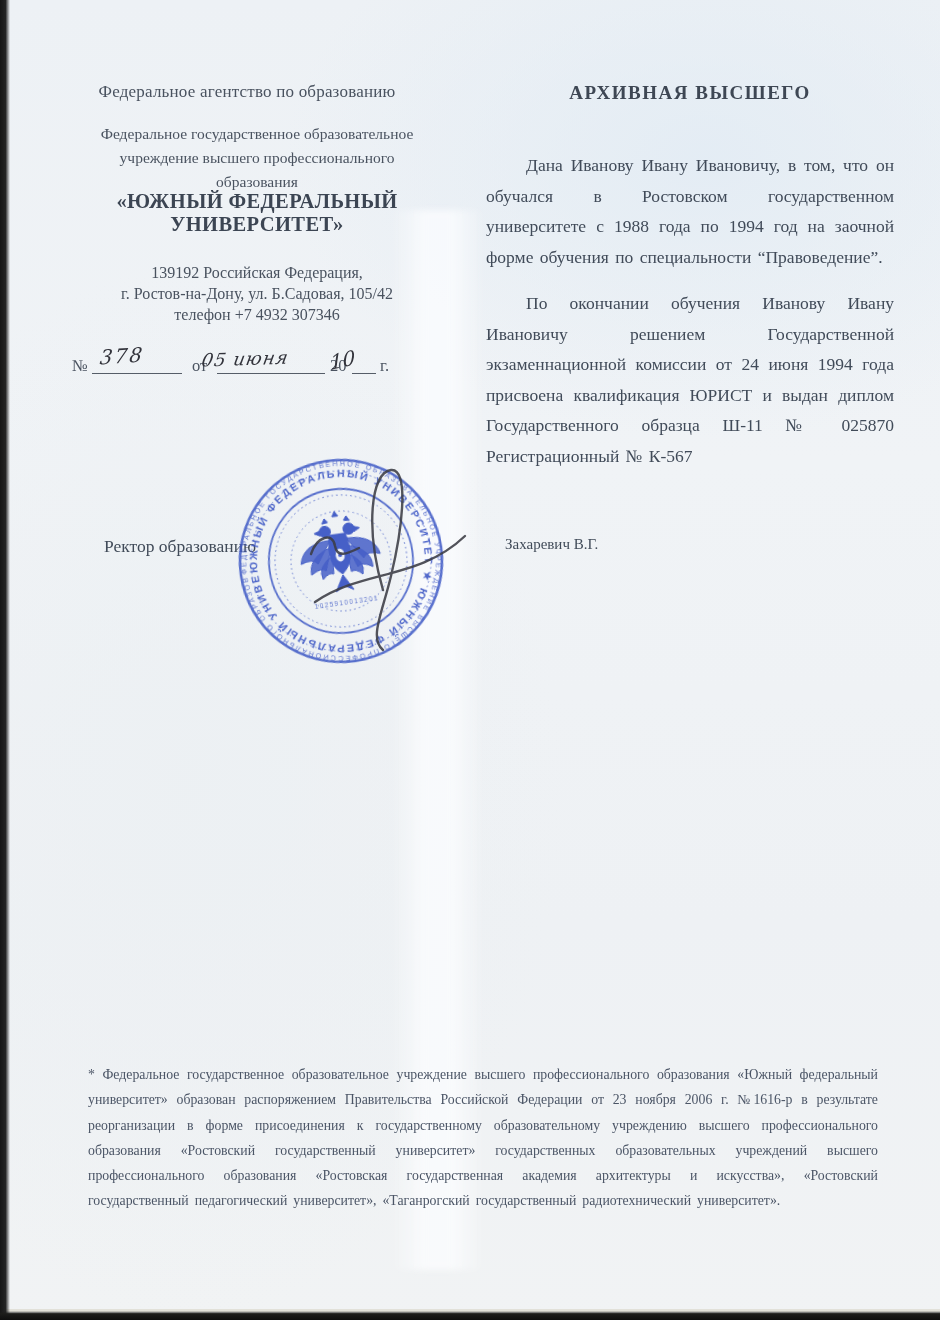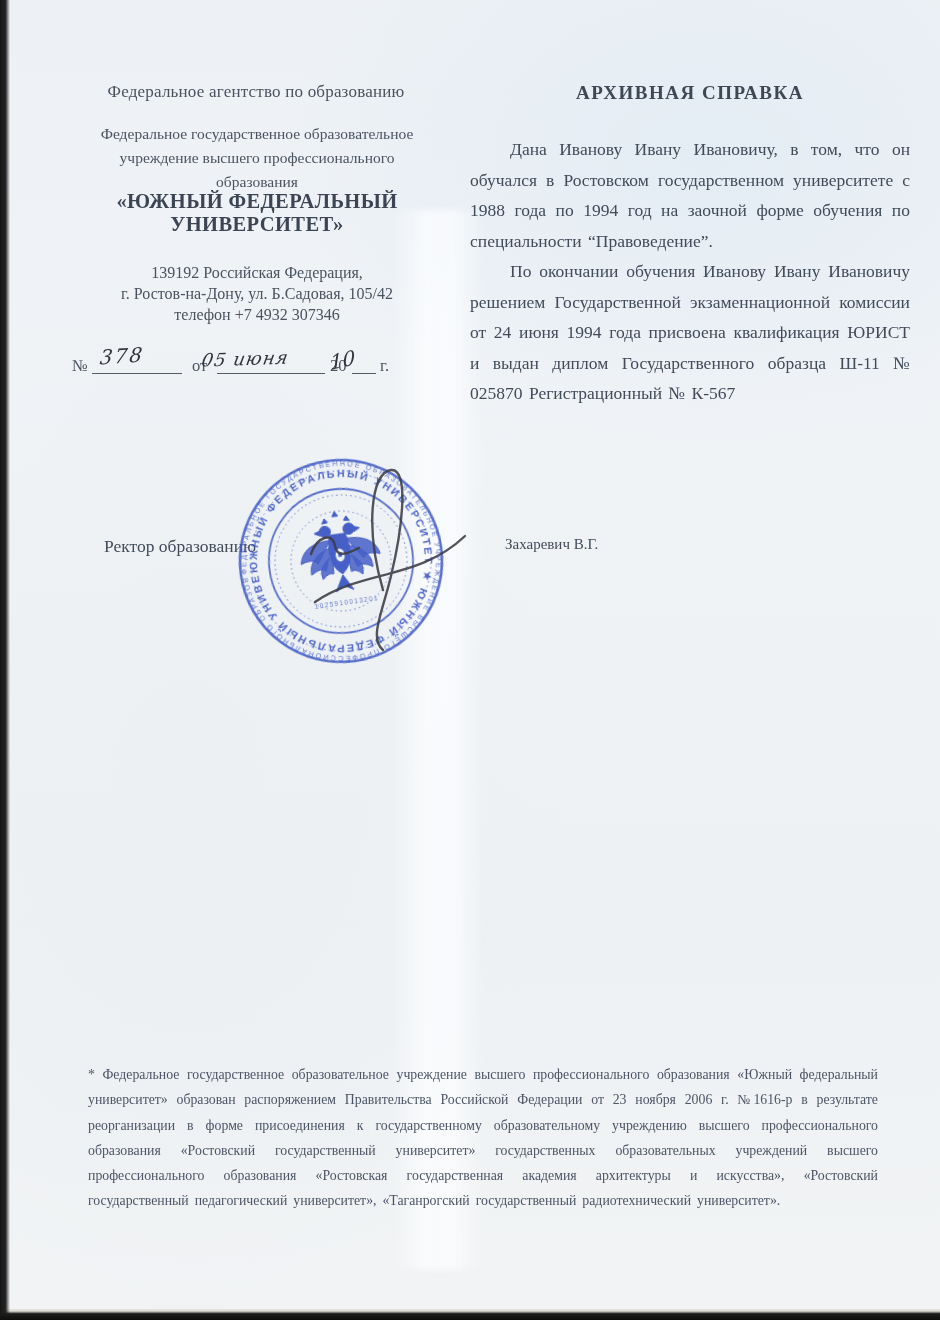--- a/index.html
+++ b/index.html
@@ -21,36 +21,36 @@
   }
   .edge-left{position:absolute;left:0;top:0;width:10px;height:1320px;
     background:linear-gradient(90deg,#161616 0%,#242424 55%,rgba(40,40,40,0) 100%);}
   .edge-bottom{position:absolute;left:0;bottom:0;width:940px;height:9px;
     background:linear-gradient(0deg,#0e0e0e 0%,#1c1c1a 70%,rgba(60,58,48,0) 100%);}
   .edge-bottom-line{position:absolute;left:0;bottom:8px;width:940px;height:3px;background:rgba(214,210,194,.55);}
 
   .abs{position:absolute;}
   .centered{text-align:center;}
 
-  .agency{left:61px;top:82px;width:390px;font-size:17px;letter-spacing:.2px;color:#49525f;text-align:center;}
+  .agency{left:52px;top:82px;width:390px;font-size:17px;letter-spacing:.2px;color:#49525f;text-align:center;}
   .institution{left:77px;top:122px;width:360px;font-size:15.5px;line-height:24px;color:#4a5360;}
   .univ-name{left:62px;top:190px;width:390px;font-size:20.5px;line-height:23px;font-weight:bold;letter-spacing:.4px;color:#3c4553;text-align:center;}
   .address{left:62px;top:262px;width:390px;font-size:16px;line-height:21px;color:#49525f;}
 
   .number-line{left:72px;top:338px;width:330px;height:40px;font-size:16.5px;color:#4a5360;}
   .number-line .lbl{position:absolute;bottom:2px;}
   .u-line{position:absolute;bottom:4px;border-bottom:1.3px solid #555d68;}
   .hand{font-family:"DejaVu Serif", serif;font-style:italic;color:#32333b;}
   .hand-number{position:absolute;left:28px;bottom:10px;font-size:20px;transform:rotate(-4deg) skewX(-10deg);letter-spacing:2px;}
   .hand-date{position:absolute;left:130px;bottom:9px;font-size:18px;transform:rotate(-2deg) skewX(-12deg);letter-spacing:1px;}
   .hand-year{position:absolute;left:258px;bottom:6px;font-size:20px;transform:rotate(-12deg) skewX(-10deg);}
 
   .doc-title{left:470px;top:82px;width:440px;font-size:19px;font-weight:bold;letter-spacing:1.5px;color:#3e4754;}
   .right-col{left:470px;top:134px;width:440px;font-size:17.5px;line-height:30.5px;text-align:justify;color:#414b59;}
-  .right-col p{margin:0;text-indent:40px;word-spacing:2px;}
+  .right-col p{margin:16px;text-indent:40px;word-spacing:2px;}
 
   .issued-for{left:150px;top:482px;width:560px;font-size:17.5px;color:#414b59;}
   .signer-title{left:104px;top:536px;font-size:17.5px;color:#414b59;}
   .signer-name{left:505px;top:536px;font-size:15px;color:#414b59;}
 
   .stamp{left:236px;top:456px;width:210px;height:210px;transform:rotate(-8deg);filter:blur(.3px);opacity:.93;}
   .signature{left:303px;top:462px;width:175px;height:195px;}
 
   .footnote{left:88px;top:1062px;width:790px;font-size:13.8px;line-height:25.3px;text-align:justify;color:#4b5566;word-spacing:2.5px;}
   .footnote p{margin:0;}
@@ -77,21 +77,21 @@
     <span class="hand hand-number">378</span>
     <span class="lbl" style="left:120px;">от</span>
     <span class="u-line" style="left:145px;width:108px;"></span>
     <span class="hand hand-date">05 июня</span>
     <span class="lbl" style="left:258px;">20</span>
     <span class="u-line" style="left:280px;width:24px;"></span>
     <span class="hand hand-year">10</span>
     <span class="lbl" style="left:308px;">г.</span>
   </div>
 
-  <div class="abs doc-title centered">АРХИВНАЯ СПРАВКА</div>
+  <div class="abs doc-title centered">АРХИВНАЯ ВЫСШЕГО</div>
   <div class="abs right-col">
     <p>Дана Иванову Ивану Ивановичу, в том, что он обучался в Ростовском государственном университете с 1988 года по 1994 год на заочной форме обучения по специальности “Правоведение”.</p>
     <p>По окончании обучения Иванову Ивану Ивановичу решением Государственной экзаменнационной комиссии от 24 июня 1994 года присвоена квалификация ЮРИСТ и выдан диплом Государственного образца Ш-11 № 025870 Регистрационный № К-567</p>
   </div>
 
   <div class="abs signer-title">Ректор образованию</div>
   <div class="abs signer-name">Захаревич В.Г.</div>
 
   <svg class="abs stamp" viewBox="-105 -105 210 210" xmlns="http://www.w3.org/2000/svg">
     <defs>

